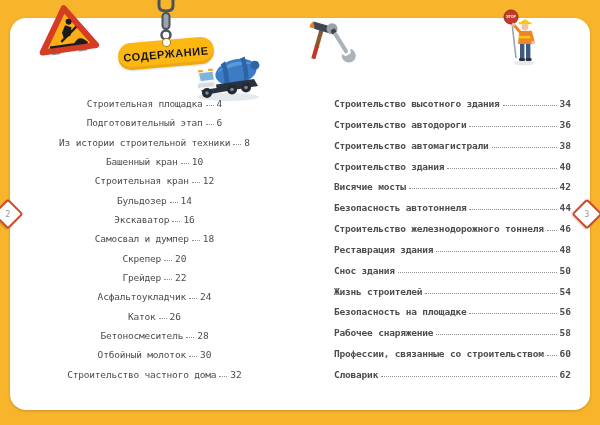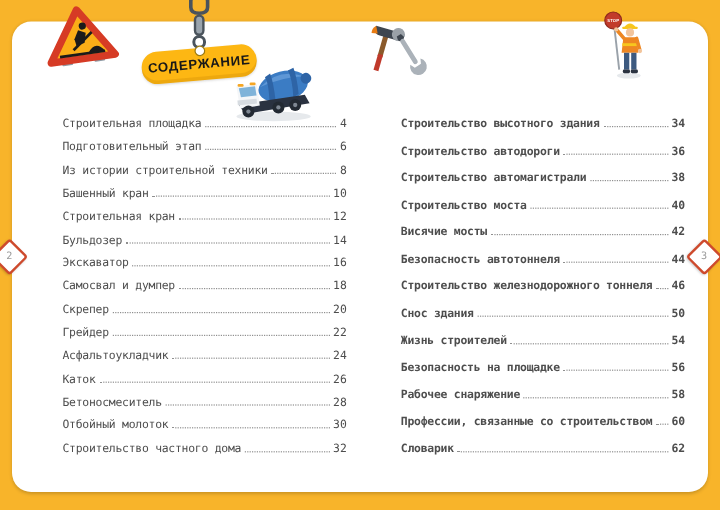--- a/index.html
+++ b/index.html
@@ -11,21 +11,21 @@
   .card{
     position:absolute;left:10px;top:18px;width:580px;height:392px;
     background:#ffffff;border-radius:16px;
     box-shadow:0 1px 3px rgba(0,0,0,0.18);
   }
   
   .toc-col{
     position:absolute;top:98px;width:237px;height:282px;
     display:flex;flex-direction:column;justify-content:space-between;
   }
-  #toc-left{left:52px;}
+  #toc-left{left:36px;align-items:center;}
   #toc-right{left:334px;font-weight:bold;}
   .toc-row{display:flex;align-items:flex-end;}
   .toc-title{
     font-size:9.5px;color:#4d4d4d;white-space:nowrap;letter-spacing:-0.2px;
   }
   .toc-leader{
     flex:1 1 auto;border-bottom:1px dotted #8f8f8f;margin:0 3px 3px 3px;min-width:8px;
   }
   .toc-page{font-size:9.5px;color:#4d4d4d;}
   
@@ -245,38 +245,43 @@
       <span class="toc-title">Строительство автодороги</span>
       <span class="toc-leader"></span>
       <span class="toc-page">36</span>
     </div>
     <div class="toc-row">
       <span class="toc-title">Строительство автомагистрали</span>
       <span class="toc-leader"></span>
       <span class="toc-page">38</span>
     </div>
     <div class="toc-row">
-      <span class="toc-title">Строительство моста</span>
+      <span class="toc-title">Строительство здания</span>
       <span class="toc-leader"></span>
       <span class="toc-page">40</span>
     </div>
     <div class="toc-row">
       <span class="toc-title">Висячие мосты</span>
       <span class="toc-leader"></span>
       <span class="toc-page">42</span>
     </div>
     <div class="toc-row">
       <span class="toc-title">Безопасность автотоннеля</span>
       <span class="toc-leader"></span>
       <span class="toc-page">44</span>
     </div>
     <div class="toc-row">
       <span class="toc-title">Строительство железнодорожного тоннеля</span>
       <span class="toc-leader"></span>
       <span class="toc-page">46</span>
+    </div>
+    <div class="toc-row">
+      <span class="toc-title">Реставрация здания</span>
+      <span class="toc-leader"></span>
+      <span class="toc-page">48</span>
     </div>
     <div class="toc-row">
       <span class="toc-title">Снос здания</span>
       <span class="toc-leader"></span>
       <span class="toc-page">50</span>
     </div>
     <div class="toc-row">
       <span class="toc-title">Жизнь строителей</span>
       <span class="toc-leader"></span>
       <span class="toc-page">54</span>

